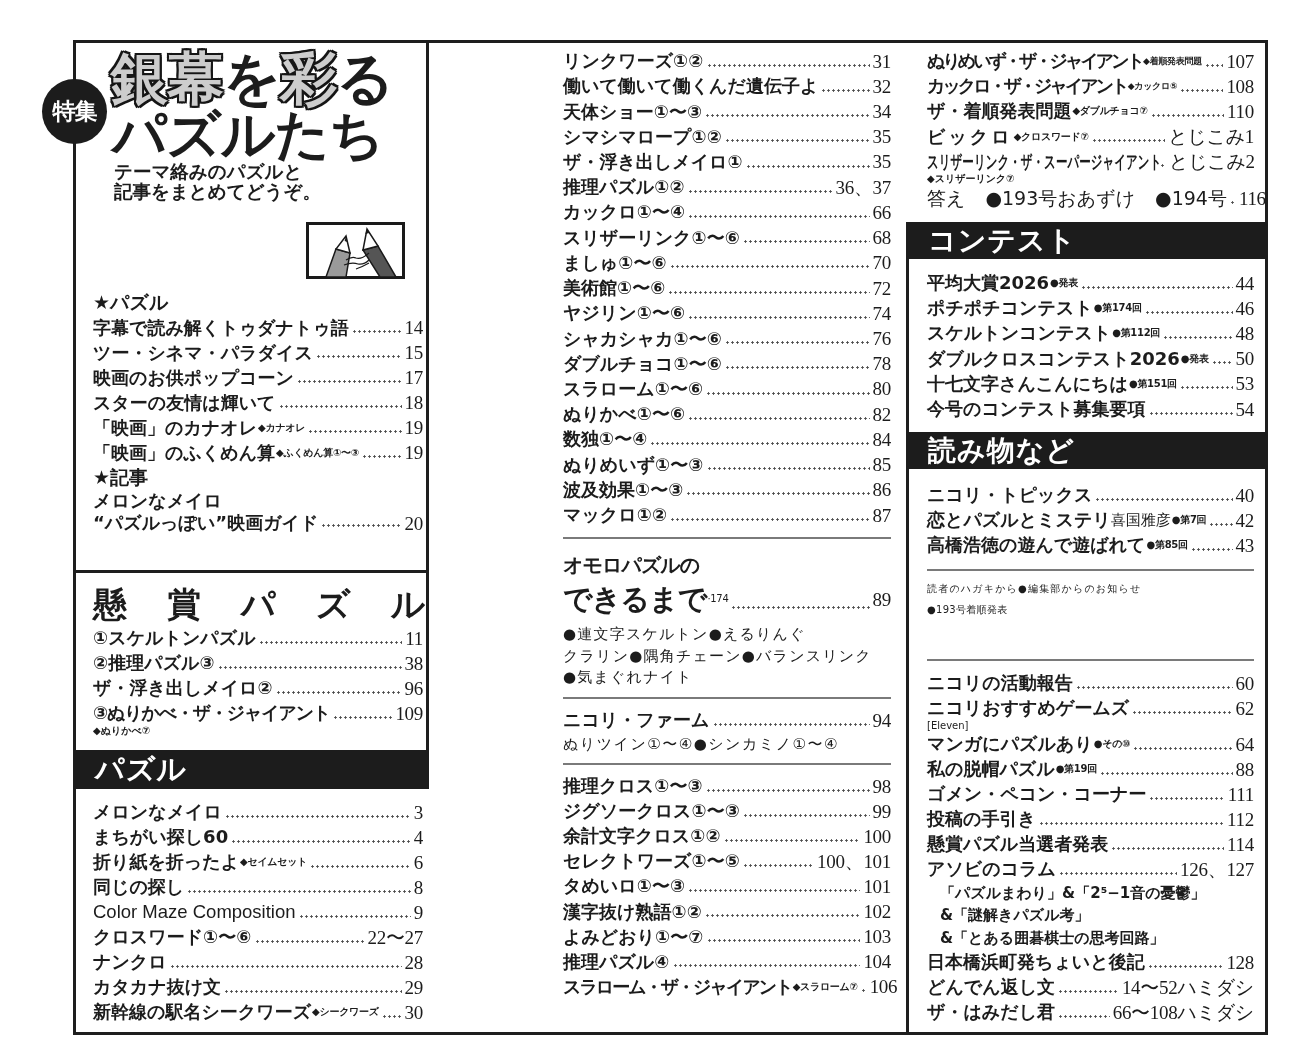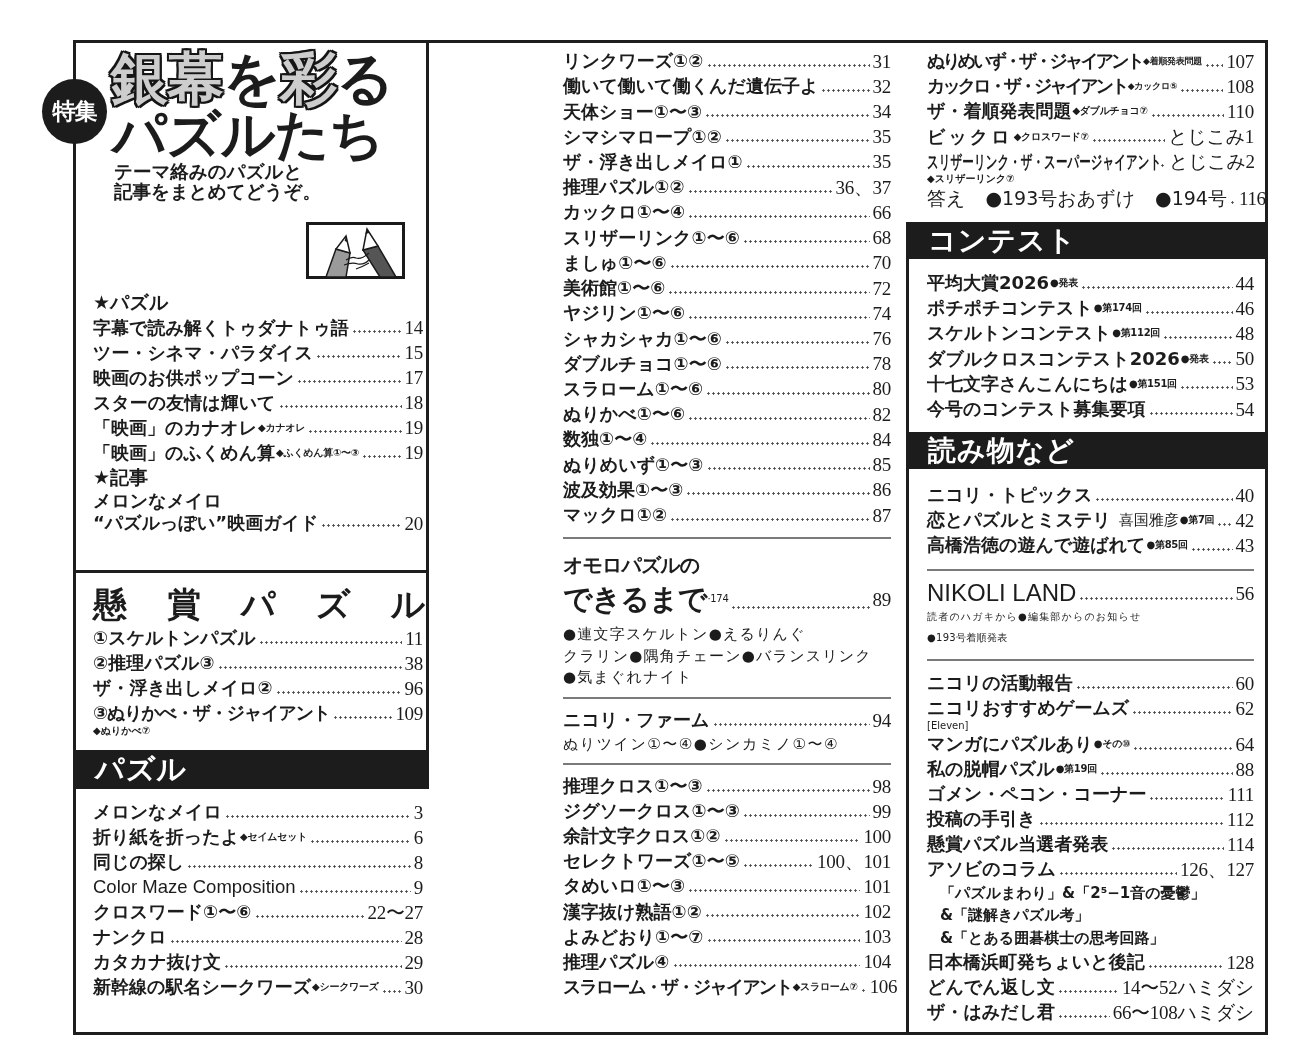--- a/index.html
+++ b/index.html
@@ -151,20 +151,25 @@
 </div>
 
 <div class="abs bar" style="left:74px;top:750px;width:355px;height:39px;font-size:29px">パズル</div>
 <div class="abs" style="left:93px;top:799.5px;width:330px">
   <div class="row">
       <span class="t">メロンなメイロ</span>
       <span class="d"></span>
       <span class="p">3</span>
     </div>
   <div class="row">
+      <span class="t">まちがい探し60</span>
+      <span class="d"></span>
+      <span class="p">4</span>
+    </div>
+  <div class="row">
       <span class="t">折り紙を折ったよ</span>
       <span class="n">◆セイムセット</span>
       <span class="d"></span>
       <span class="p">6</span>
     </div>
   <div class="row">
       <span class="t">同じの探し</span>
       <span class="d"></span>
       <span class="p">8</span>
     </div>
@@ -448,39 +453,34 @@
 
 <div class="abs bar" style="left:907px;top:432px;width:360px;height:37px">読み物など</div>
 <div class="abs" style="left:927px;top:482.5px;width:327px">
   <div class="row">
       <span class="t">ニコリ・トピックス</span>
       <span class="d"></span>
       <span class="p">40</span>
     </div>
   <div class="row">
       <span class="t">恋とパズルとミステリ</span>
-      <span class="t" style="font-size:15px;font-weight:normal;margin-left:8px">喜国雅彦</span>
+      <span class="t" style="font-size:15px;font-weight:normal;">喜国雅彦</span>
       <span class="n">●第7回</span>
       <span class="d"></span>
       <span class="p">42</span>
     </div>
   <div class="row">
       <span class="t">高橋浩徳の遊んで遊ばれて</span>
       <span class="n">●第85回</span>
       <span class="d"></span>
       <span class="p">43</span>
     </div>
 </div>
 
 <div class="abs" style="left:927px;top:579px;width:327px">
-  <div class="row nl">
-      <span class="t">NIKOLI LAND</span>
-      <span class="d"></span>
-      <span class="p">56</span>
-    </div>
   <div class="small" style="font-size:10px;line-height:20.5px">
     <div>読者のハガキから●編集部からのお知らせ</div>
     <div style="letter-spacing:0.3px">●193号着順発表</div>
   </div>
 </div>
 
 <div class="abs" style="left:927px;top:670.5px;width:327px">
   <div class="row">
       <span class="t">ニコリの活動報告</span>
       <span class="d"></span>

